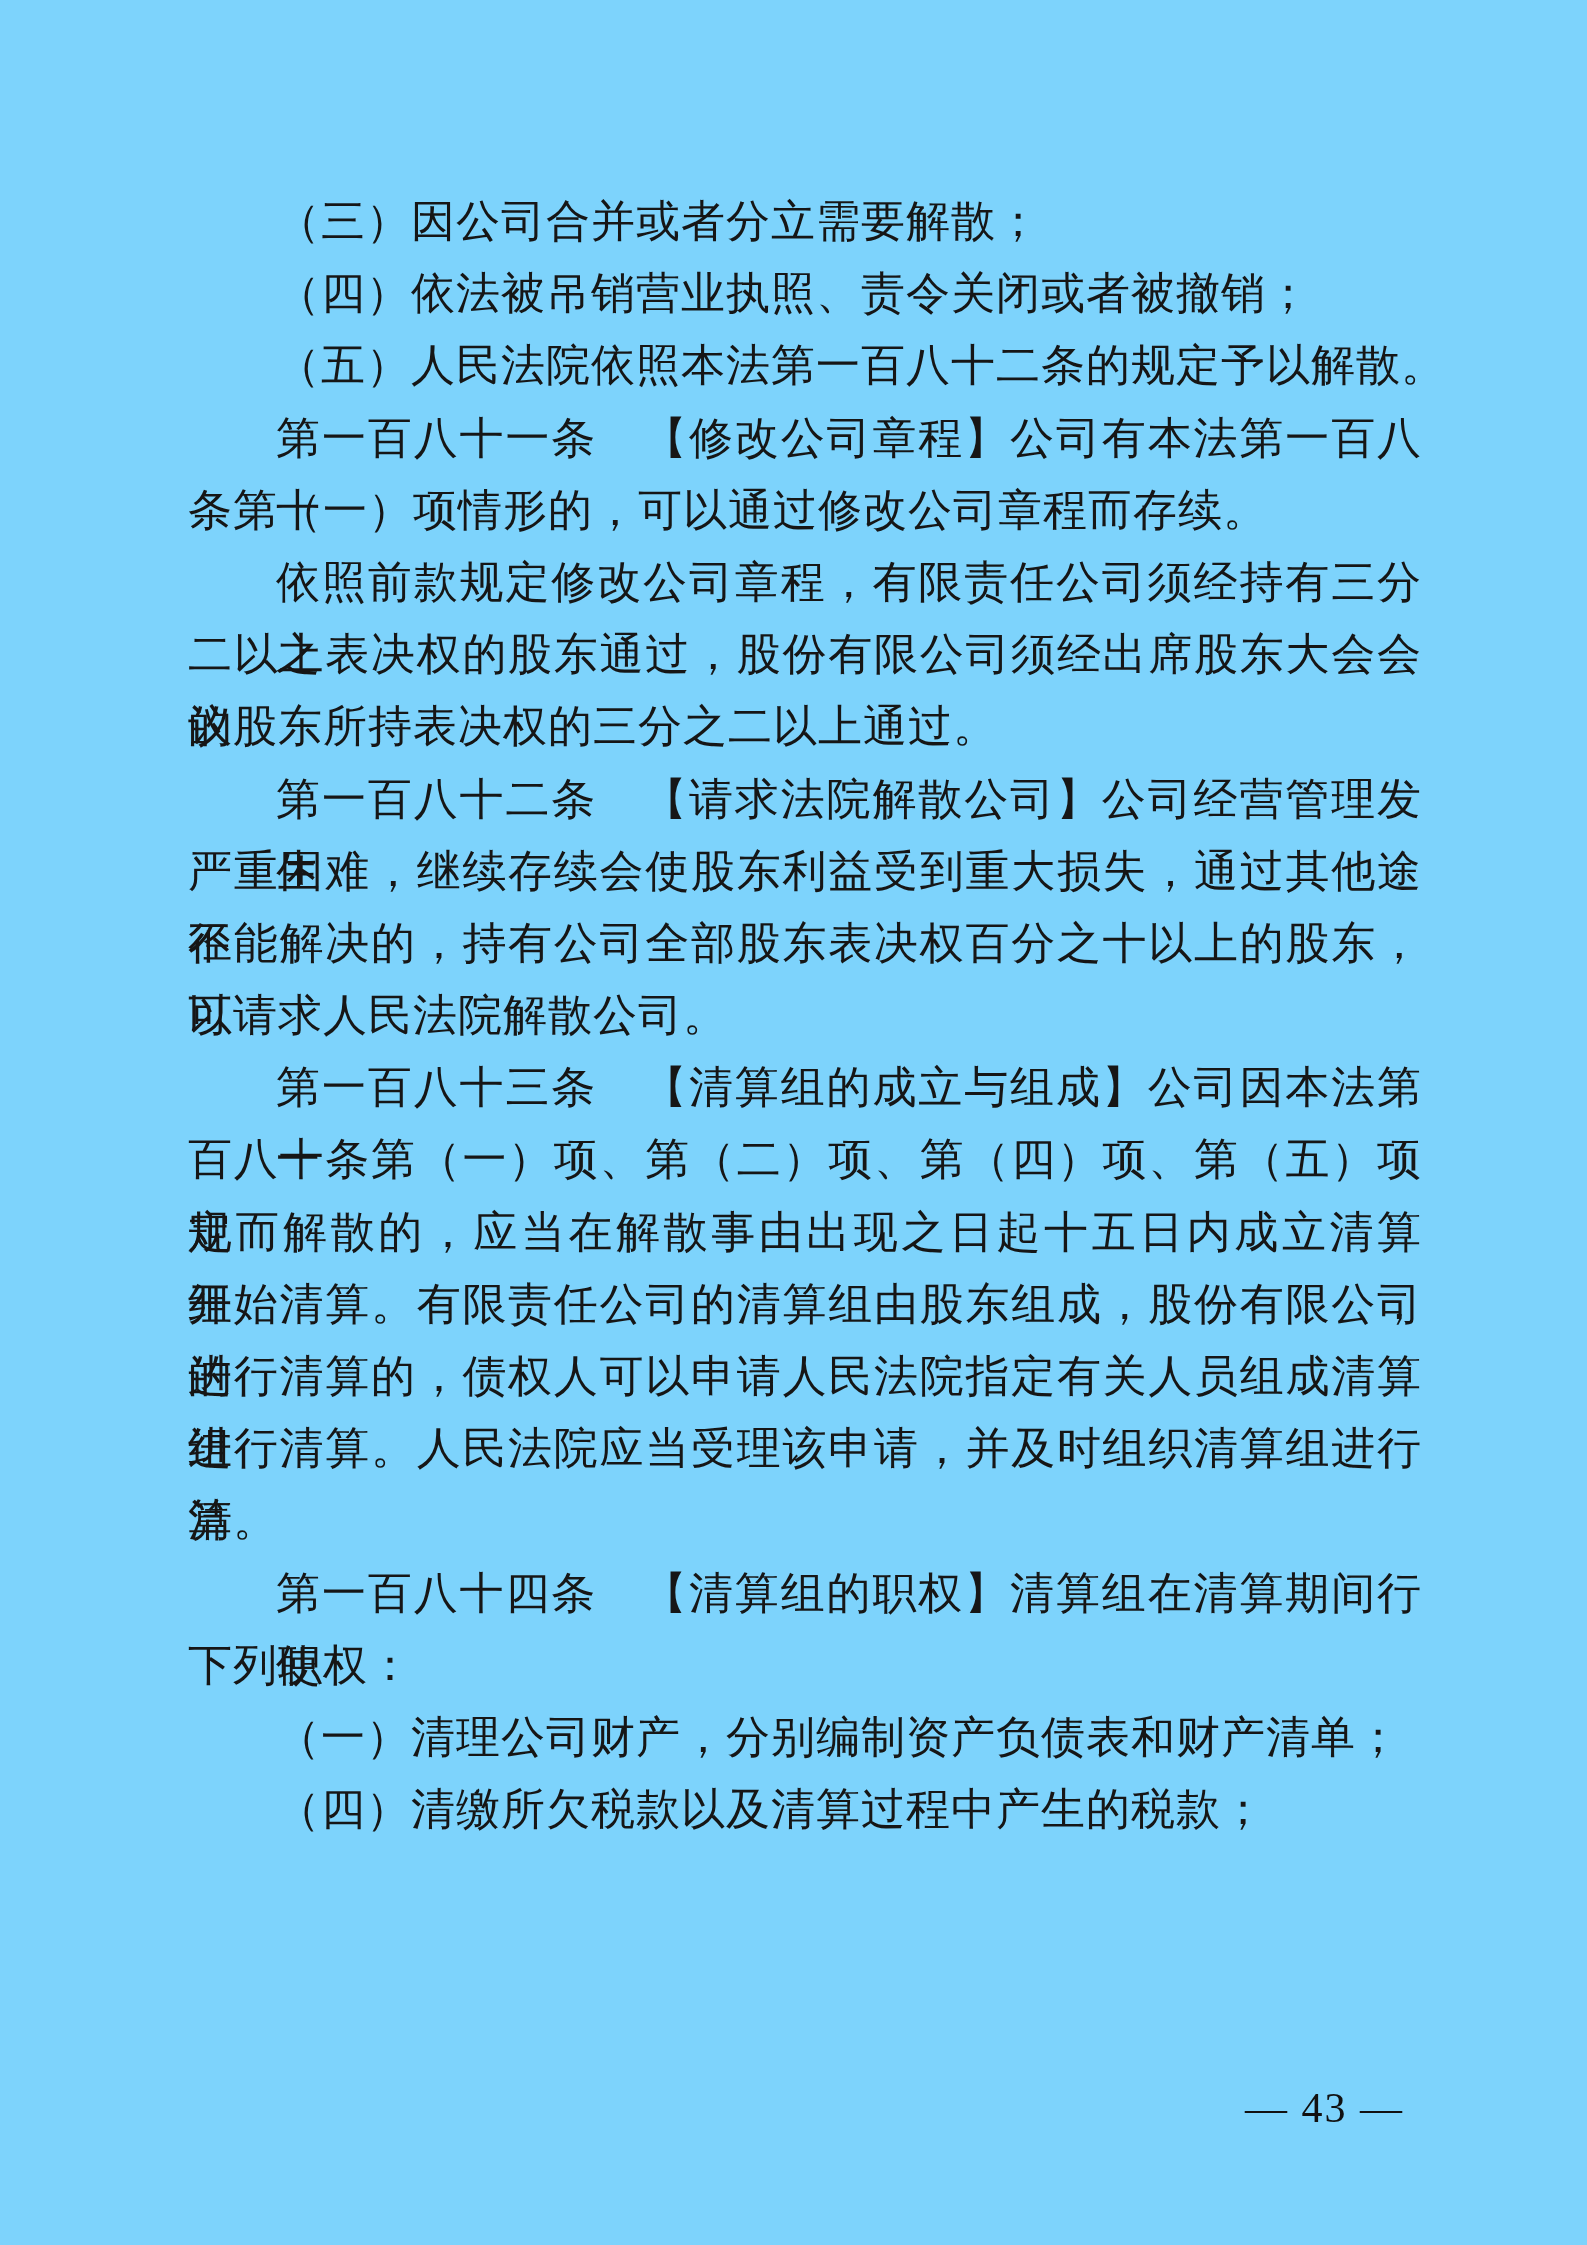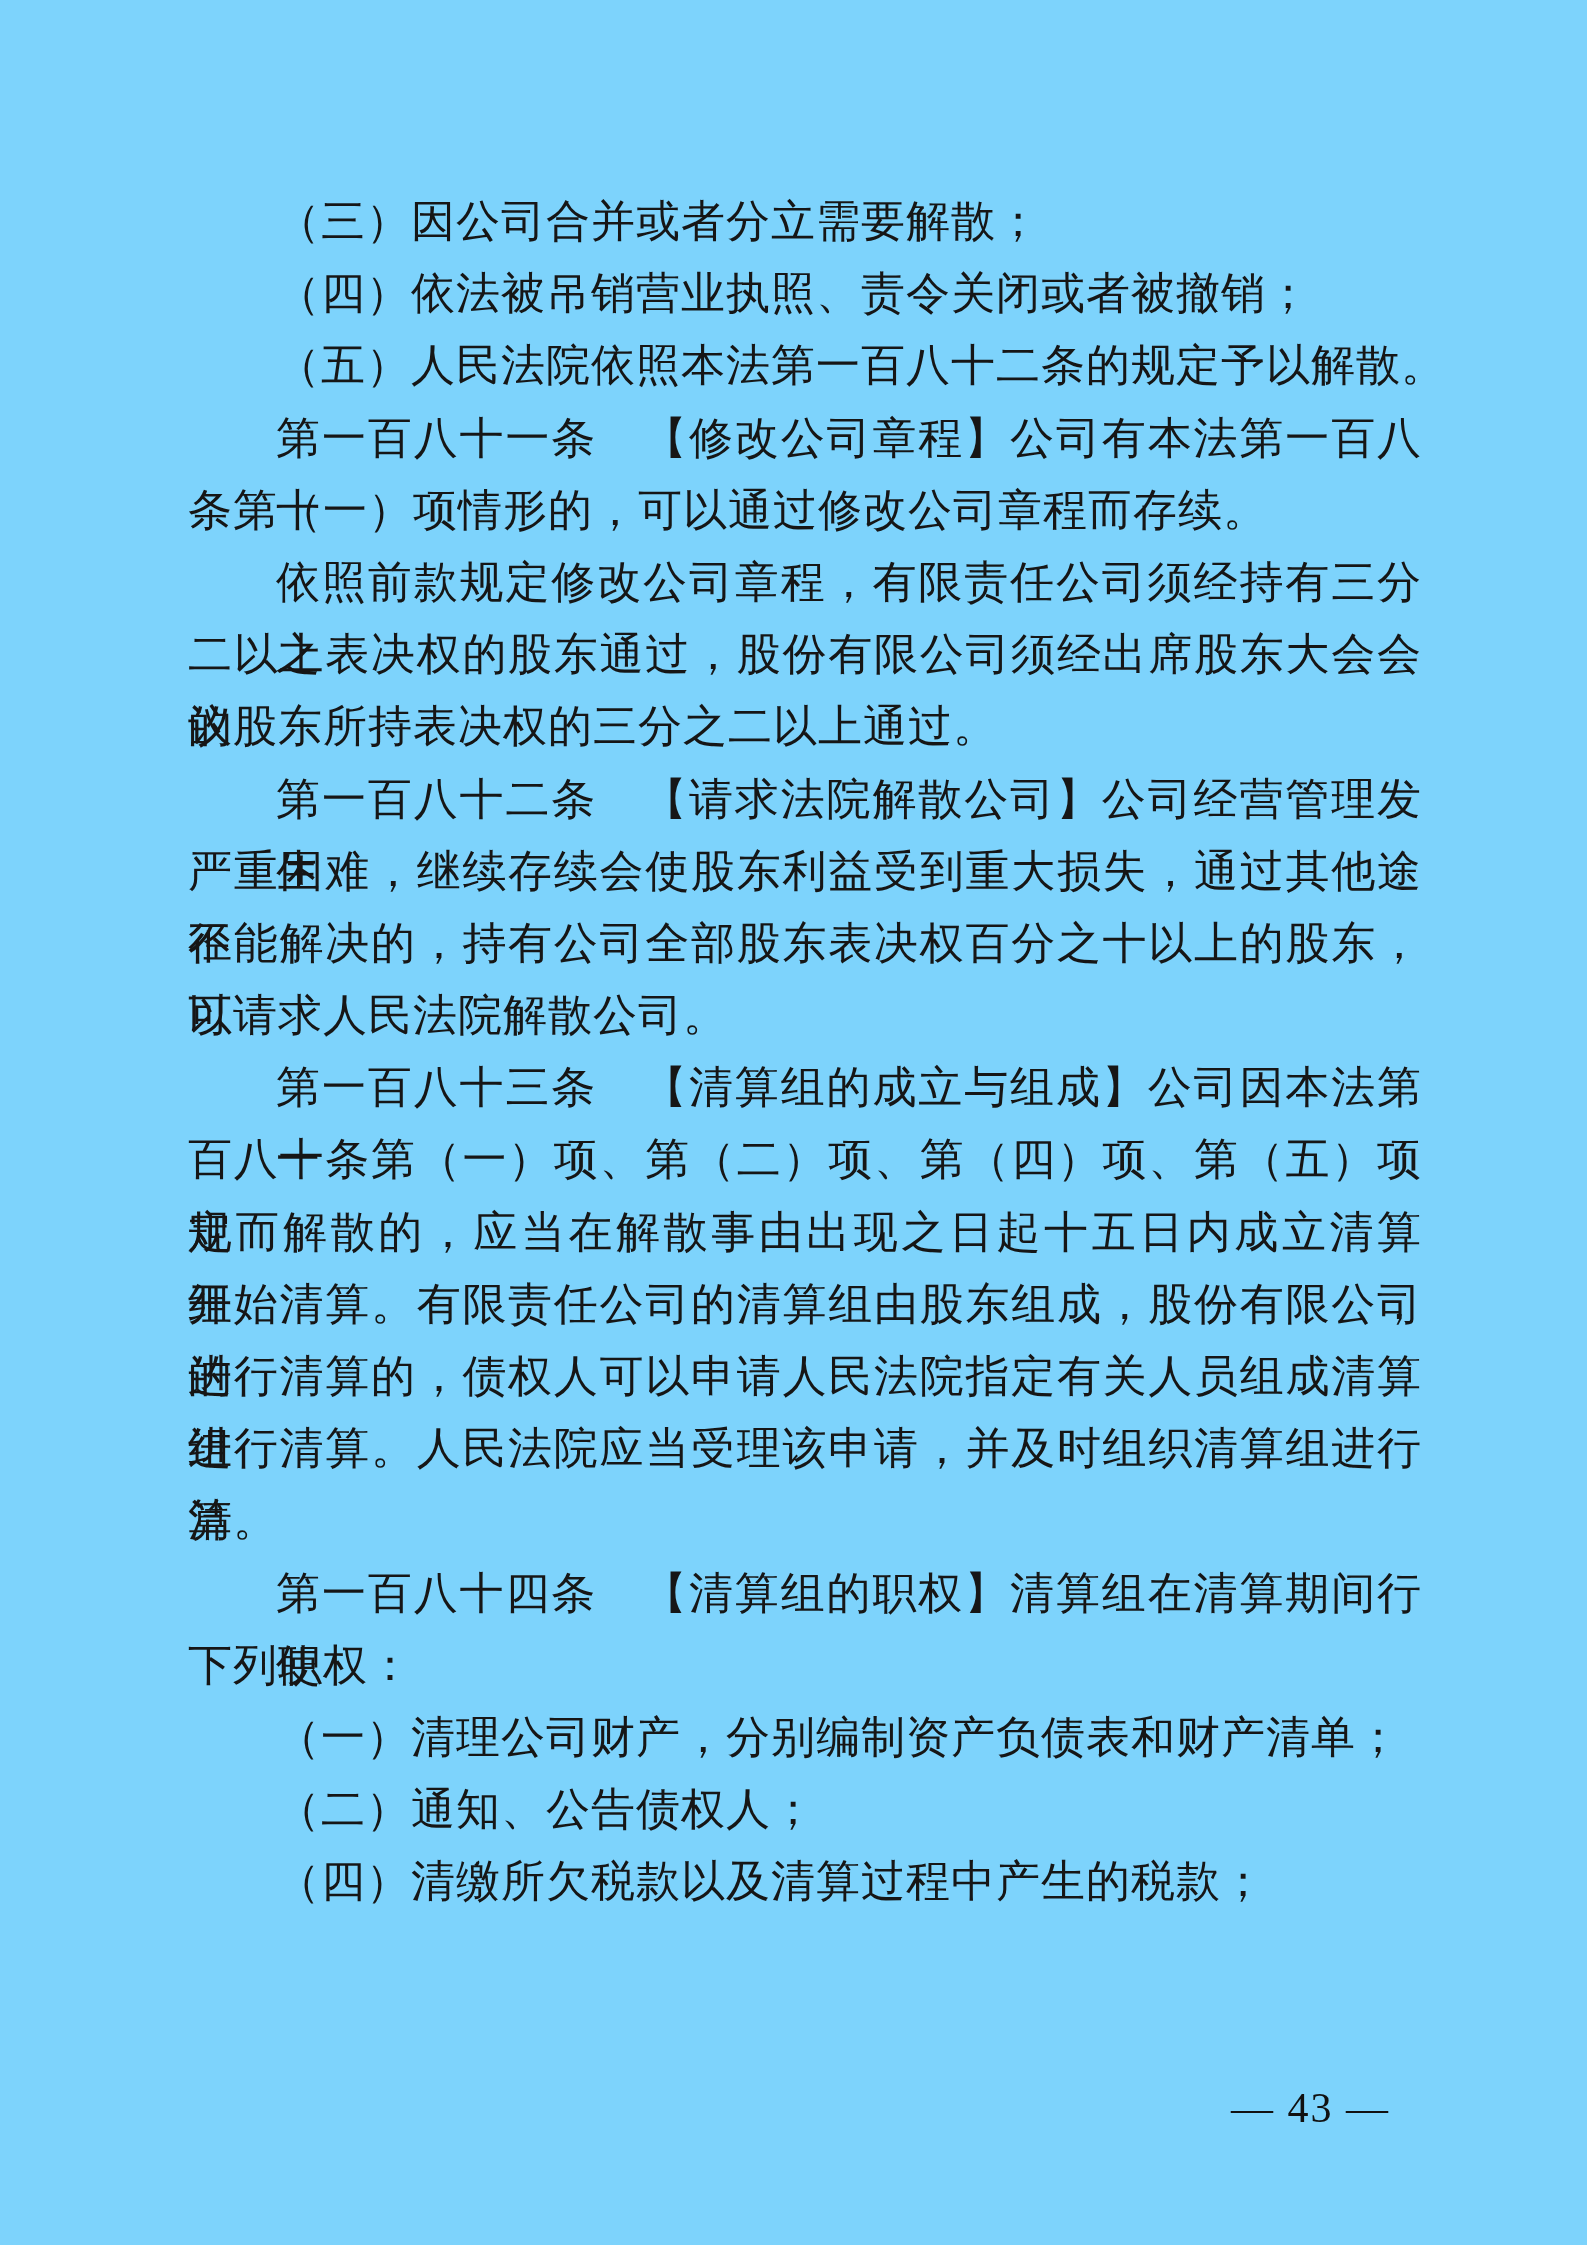--- a/index.html
+++ b/index.html
@@ -35,28 +35,28 @@
   }
   .line.fill {
     white-space: normal;
     text-align: justify;
     text-align-last: justify;
     text-justify: inter-character;
   }
   .page-number {
     position: absolute;
     top: 2078px;
-    left: 1190px;
+    left: 1245px;
     width: 200px;
     height: 60px;
     line-height: 60px;
     font-size: 42px;
     color: #111111;
     letter-spacing: 2px;
-    text-align: right;
+    text-align: left;
     font-family: "Liberation Serif", "DejaVu Serif", serif;
   }
 </style>
 </head>
 <body>
 
 <div class="page">
   <div class="textblock">
 
   <div class="line ind">（三）因公司合并或者分立需要解散；</div>
@@ -74,17 +74,16 @@
       <div class="line ind fill">第一百八十三条　【清算组的成立与组成】公司因本法第一</div>
       <div class="line fill">百八十条第（一）项、第（二）项、第（四）项、第（五）项规</div>
       <div class="line fill">定而解散的，应当在解散事由出现之日起十五日内成立清算组，</div>
       <div class="line fill">开始清算。有限责任公司的清算组由股东组成，股份有限公司的</div>
       <div class="line fill">进行清算的，债权人可以申请人民法院指定有关人员组成清算组</div>
       <div class="line fill">进行清算。人民法院应当受理该申请，并及时组织清算组进行清</div>
       <div class="line">算。</div>
       <div class="line ind fill">第一百八十四条　【清算组的职权】清算组在清算期间行使</div>
       <div class="line">下列职权：</div>
       <div class="line ind">（一）清理公司财产，分别编制资产负债表和财产清单；</div>
-      <div class="line ind">（二）通知、公告债权人；</div>
       <div class="line ind">（四）清缴所欠税款以及清算过程中产生的税款；</div>
     </div>
   <div class="page-number">— 43 —</div>
 </div>
 
 </body></html>

